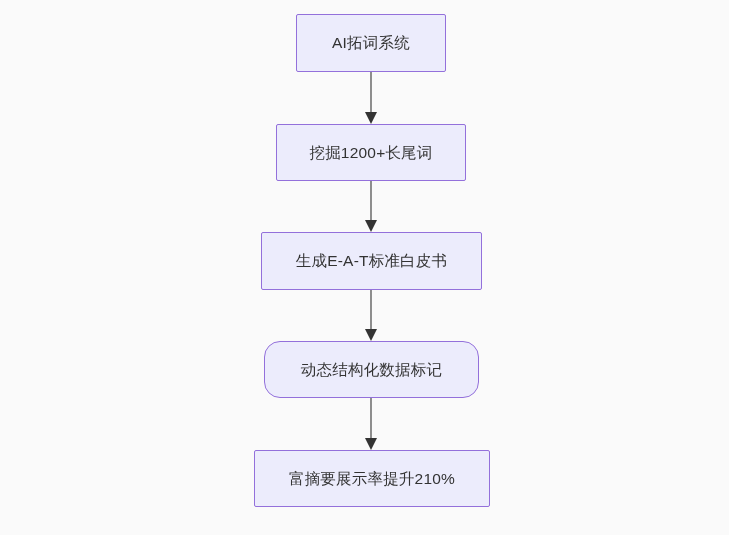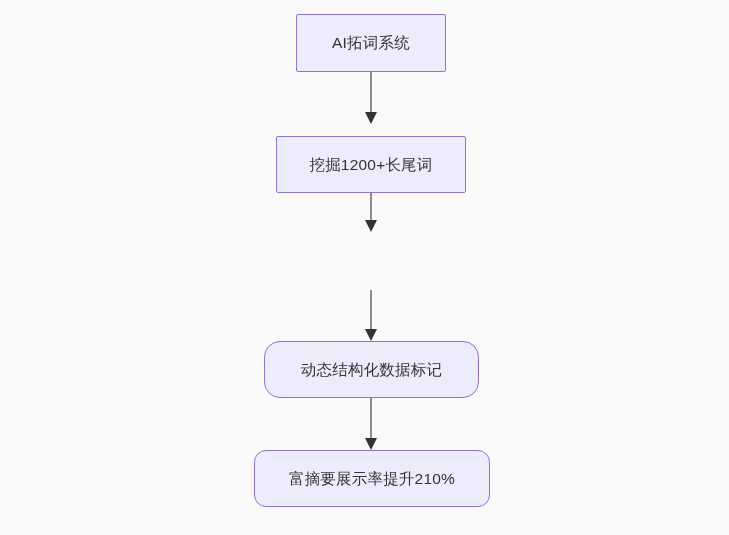--- a/index.html
+++ b/index.html
@@ -71,26 +71,29 @@
 
   <svg class="edge" style="left:361px; top:398px; width:20px; height:54px;" viewBox="0 0 20 54">
     <line class="edge-line" x1="10" y1="0" x2="10" y2="44"></line>
     <polygon class="edge-head" points="10,52 4,40 16,40"></polygon>
   </svg>
 
   <div class="node" style="left:296px; top:14px; width:150px; height:58px;">
     <span class="node-label">AI拓词系统</span>
   </div>
 
-  <div class="node" style="left:276px; top:136px; width:190px; height:57px;">
+  <div class="node" style="left:276px; top:124px; width:190px; height:57px;">
     <span class="node-label">挖掘1200+长尾词</span>
   </div>
 
+  <div class="node" style="left:261px; top:232px; width:221px; height:58px;">
+    <span class="node-label">生成E-A-T标准白皮书</span>
+  </div>
 
   <div class="node" style="left:264px; top:341px; width:215px; height:57px;border-radius:16px;">
     <span class="node-label">动态结构化数据标记</span>
   </div>
 
-  <div class="node" style="left:254px; top:450px; width:236px; height:57px;border-radius:12px;">
+  <div class="node" style="left:254px; top:450px; width:236px; height:57px;">
     <span class="node-label">富摘要展示率提升210%</span>
   </div>
 
 </div>
 
 </body></html>

